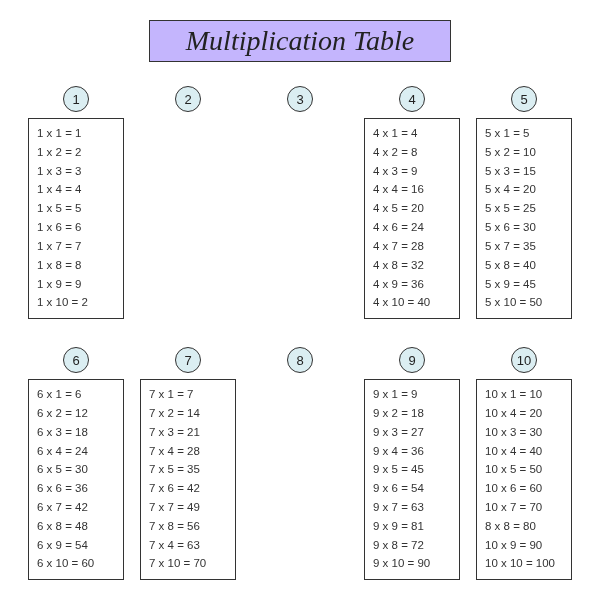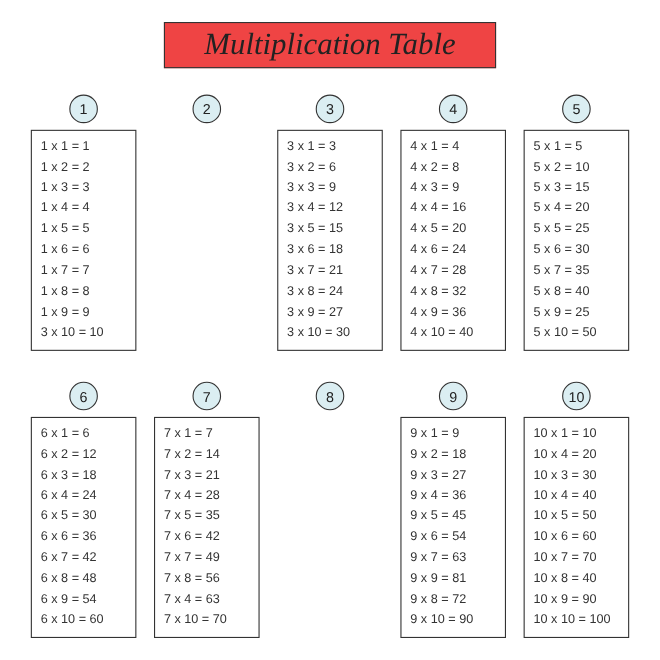--- a/index.html
+++ b/index.html
@@ -8,21 +8,21 @@
     height: 600px;
     background: #fff;
     font-family: Georgia, 'Times New Roman', serif;
     display: flex;
     flex-direction: column;
     align-items: center;
     padding: 20px 20px;
   }
   .title-box {
     border: 1px solid #333;
-    background: #ef4444;
+    background: #c4b5fd;
     padding: 4px 36px;
     margin-bottom: 24px;
   }
   .title-box span {
     font-family: Georgia, serif;
     font-style: italic;
     font-size: 28px;
     color: #222;
   }
   .grid {
@@ -82,42 +82,30 @@
     <div class="box">
       <div class="row">1 x 1 = 1</div>
       <div class="row">1 x 2 = 2</div>
       <div class="row">1 x 3 = 3</div>
       <div class="row">1 x 4 = 4</div>
       <div class="row">1 x 5 = 5</div>
       <div class="row">1 x 6 = 6</div>
       <div class="row">1 x 7 = 7</div>
       <div class="row">1 x 8 = 8</div>
       <div class="row">1 x 9 = 9</div>
-      <div class="row">3 x 10 = 10</div>
+      <div class="row">1 x 10 = 2</div>
     </div>
   </div>
 
   <div class="col">
     <div class="badge">2</div>
   </div>
 
   <div class="col">
     <div class="badge">3</div>
-    <div class="box">
-      <div class="row">3 x 1 = 3</div>
-      <div class="row">3 x 2 = 6</div>
-      <div class="row">3 x 3 = 9</div>
-      <div class="row">3 x 4 = 12</div>
-      <div class="row">3 x 5 = 15</div>
-      <div class="row">3 x 6 = 18</div>
-      <div class="row">3 x 7 = 21</div>
-      <div class="row">3 x 8 = 24</div>
-      <div class="row">3 x 9 = 27</div>
-      <div class="row">3 x 10 = 30</div>
-    </div>
   </div>
 
   <div class="col">
     <div class="badge">4</div>
     <div class="box">
       <div class="row">4 x 1 = 4</div>
       <div class="row">4 x 2 = 8</div>
       <div class="row">4 x 3 = 9</div>
       <div class="row">4 x 4 = 16</div>
       <div class="row">4 x 5 = 20</div>
@@ -133,21 +121,21 @@
     <div class="badge">5</div>
     <div class="box">
       <div class="row">5 x 1 = 5</div>
       <div class="row">5 x 2 = 10</div>
       <div class="row">5 x 3 = 15</div>
       <div class="row">5 x 4 = 20</div>
       <div class="row">5 x 5 = 25</div>
       <div class="row">5 x 6 = 30</div>
       <div class="row">5 x 7 = 35</div>
       <div class="row">5 x 8 = 40</div>
-      <div class="row">5 x 9 = 25</div>
+      <div class="row">5 x 9 = 45</div>
       <div class="row">5 x 10 = 50</div>
     </div>
   </div>
 
   <div class="col">
     <div class="badge">6</div>
     <div class="box">
       <div class="row">6 x 1 = 6</div>
       <div class="row">6 x 2 = 12</div>
       <div class="row">6 x 3 = 18</div>
@@ -200,19 +188,19 @@
   <div class="col">
     <div class="badge">10</div>
     <div class="box">
       <div class="row">10 x 1 = 10</div>
       <div class="row">10 x 4 = 20</div>
       <div class="row">10 x 3 = 30</div>
       <div class="row">10 x 4 = 40</div>
       <div class="row">10 x 5 = 50</div>
       <div class="row">10 x 6 = 60</div>
       <div class="row">10 x 7 = 70</div>
-      <div class="row">10 x 8 = 40</div>
+      <div class="row">8 x 8 = 80</div>
       <div class="row">10 x 9 = 90</div>
       <div class="row">10 x 10 = 100</div>
     </div>
   </div>
 
 </div>
 
 </body></html>

